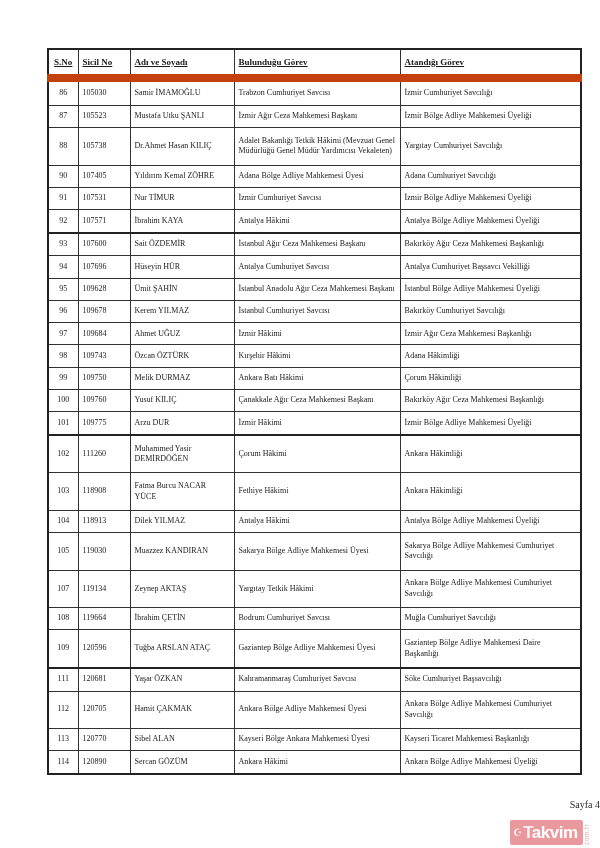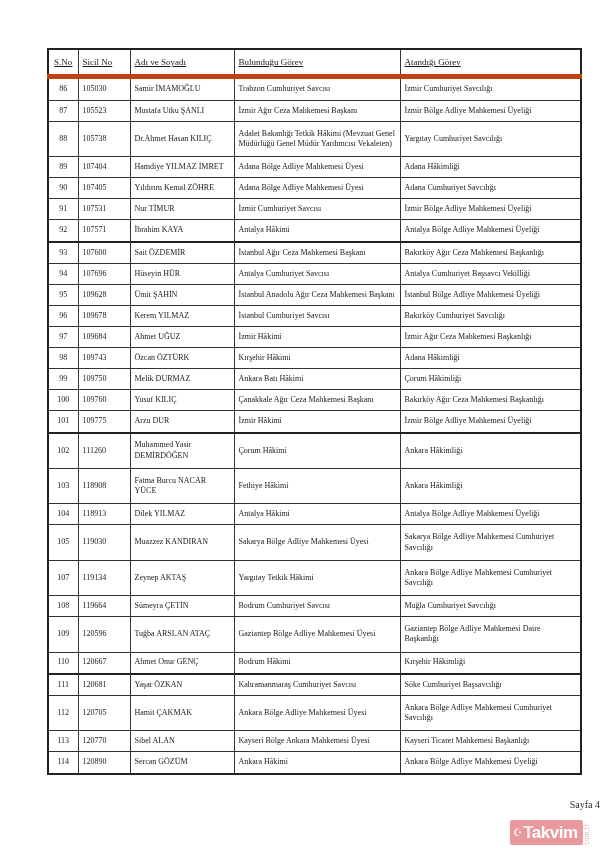--- a/index.html
+++ b/index.html
@@ -22,25 +22,25 @@
   }
   .doc-table th, .doc-table td{
     border:1px solid #333;
     font-weight:normal;
     vertical-align:middle;
     padding:2px 4px;
     overflow:hidden;
   }
   .doc-table th{
     font-size:9px;
-    font-weight:normal;
+    font-weight:bold;
     text-decoration:underline;
     text-align:left;
     height:20px;
-    border-bottom:5px solid #c2410c;
+    border-bottom:8px solid #c2410c;
   }
   .doc-table th.center, .doc-table td.center{ text-align:center; }
   .doc-table td{
     font-size:8px;
     line-height:10.5px;
     text-align:left;
   }
   .doc-table tr.thick-top td{ border-top:2px solid #222;margin-top:20px; }
   .col-sno{width:30px;}
   .col-sicil{width:52px;}
@@ -132,27 +132,20 @@
         <td>İzmir Bölge Adliye Mahkemesi Üyeliği</td>
       </tr>
       <tr>
         <td class="center">88</td>
         <td>105738</td>
         <td>Dr.Ahmet Hasan KILIÇ</td>
         <td>Adalet Bakanlığı Tetkik Hâkimi (Mevzuat Genel Müdürlüğü Genel Müdür Yardımcısı Vekaleten)</td>
         <td>Yargıtay Cumhuriyet Savcılığı</td>
       </tr>
       <tr>
-        <td class="center">89</td>
-        <td>107404</td>
-        <td>Hamdiye YILMAZ İMRET</td>
-        <td>Adana Bölge Adliye Mahkemesi Üyesi</td>
-        <td>Adana Hâkimliği</td>
-      </tr>
-      <tr>
         <td class="center">90</td>
         <td>107405</td>
         <td>Yıldırım Kemal ZÖHRE</td>
         <td>Adana Bölge Adliye Mahkemesi Üyesi</td>
         <td>Adana Cumhuriyet Savcılığı</td>
       </tr>
       <tr>
         <td class="center">91</td>
         <td>107531</td>
         <td>Nur TİMUR</td>
@@ -260,37 +253,30 @@
       <tr>
         <td class="center">107</td>
         <td>119134</td>
         <td>Zeynep AKTAŞ</td>
         <td>Yargıtay Tetkik Hâkimi</td>
         <td>Ankara Bölge Adliye Mahkemesi Cumhuriyet Savcılığı</td>
       </tr>
       <tr>
         <td class="center">108</td>
         <td>119664</td>
-        <td>Sümeyra ÇETİN</td>
+        <td>İbrahim ÇETİN</td>
         <td>Bodrum Cumhuriyet Savcısı</td>
         <td>Muğla Cumhuriyet Savcılığı</td>
       </tr>
       <tr>
         <td class="center">109</td>
         <td>120596</td>
         <td>Tuğba ARSLAN ATAÇ</td>
         <td>Gaziantep Bölge Adliye Mahkemesi Üyesi</td>
         <td>Gaziantep Bölge Adliye Mahkemesi Daire Başkanlığı</td>
-      </tr>
-      <tr>
-        <td class="center">110</td>
-        <td>120667</td>
-        <td>Ahmet Onur GENÇ</td>
-        <td>Bodrum Hâkimi</td>
-        <td>Kırşehir Hâkimliği</td>
       </tr>
       <tr class="thick-top">
         <td class="center">111</td>
         <td>120681</td>
         <td>Yaşar ÖZKAN</td>
         <td>Kahramanmaraş Cumhuriyet Savcısı</td>
         <td>Söke Cumhuriyet Başsavcılığı</td>
       </tr>
       <tr>
         <td class="center">112</td>

